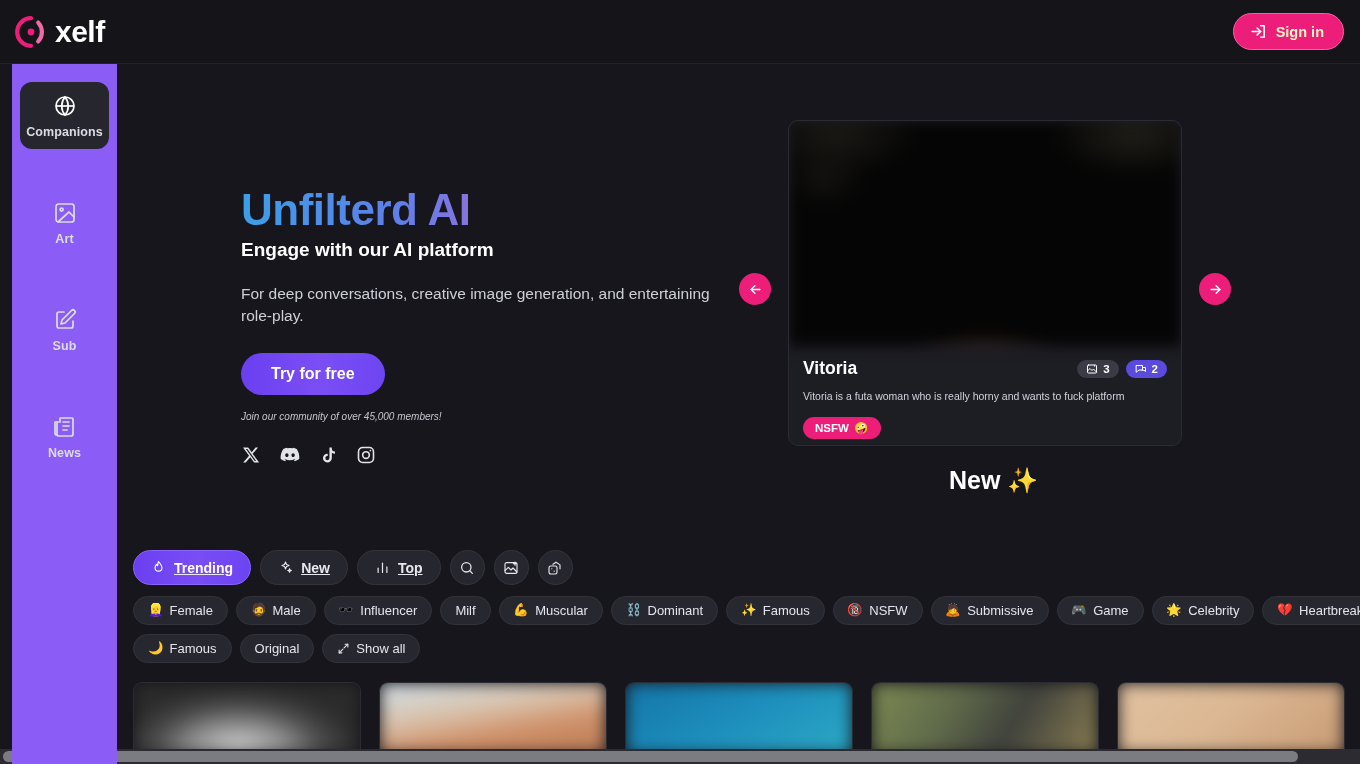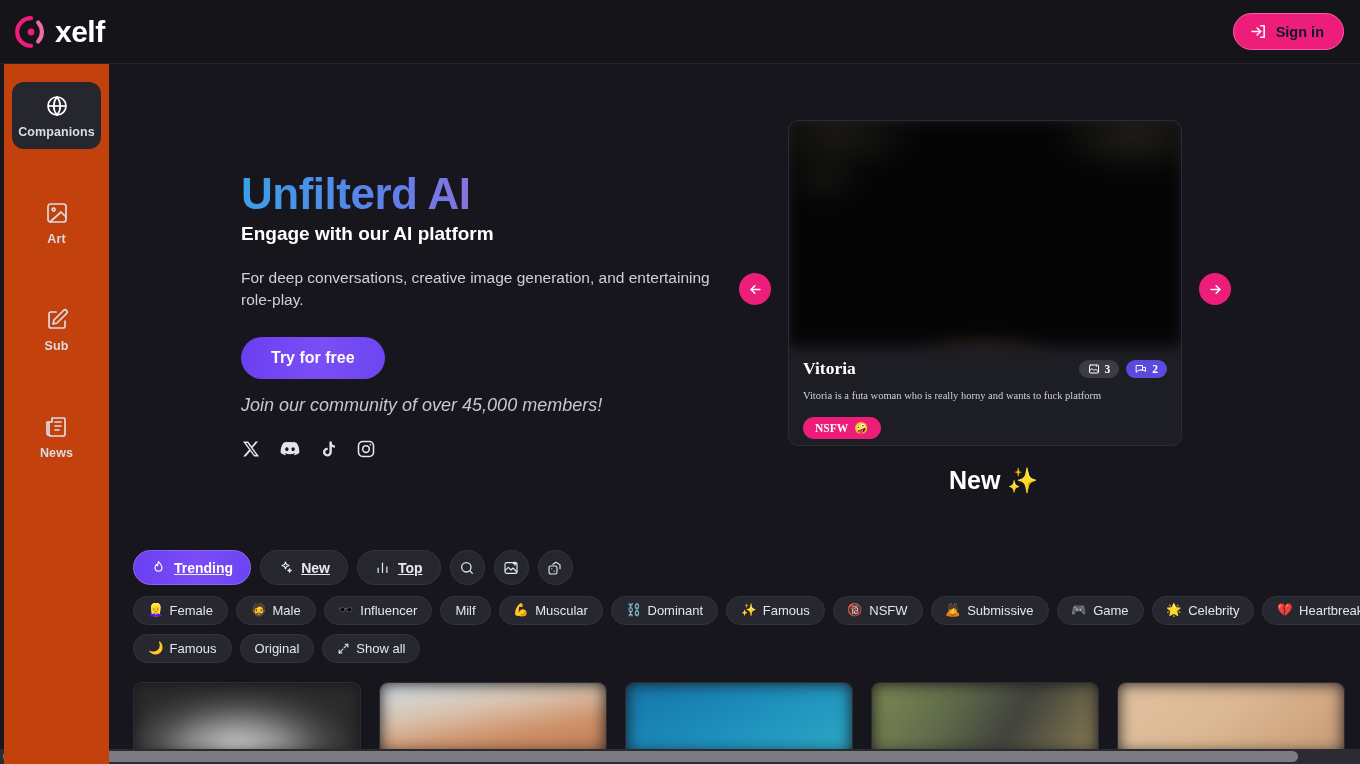--- a/index.html
+++ b/index.html
@@ -24,51 +24,51 @@
   .brand { display: flex; align-items: center; gap: 7px; }
   .brand-mark { width: 34px; height: 34px; display:block; }
   .brand-text {
     font-size: 30px; font-weight: 700; color: #ffffff; letter-spacing: -0.5px;
     line-height: 1;
   }
   .signin-btn {
     display: flex; align-items: center; gap: 9px;
     background: #ec1e79;
     border: 1px solid #ff5ca8;
-    color: #0f172a;
+    color: #fef9c3;
     font-size: 14.5px; font-weight: 700;
     border-radius: 999px;
     padding: 9px 19px 9px 16px;
     cursor: pointer;
   }
   .signin-btn svg { display:block; }
 
   
   .sidebar {
-    position: absolute; top: 64px; left: 4px; width: 105px; height: 700px;
-    background: #c2410c;
+    position: absolute; top: 64px; left: 12px; width: 105px; height: 700px;
+    background: #8b5cf6;
     padding-top: 18px;
     z-index: 15;
   }
   .nav-item {
     width: 89px; margin: 0 auto 40px auto;
     display: flex; flex-direction: column; align-items: center; justify-content: center;
     gap: 7px;
     padding: 12px 0 10px 0;
     border-radius: 12px;
     cursor: pointer;
     color: #dcdce3;
   }
   .nav-item.active { background: #26262e; }
   .nav-label { font-size: 12.5px; font-weight: 600; letter-spacing: .1px; }
   .nav-icon { width: 24px; height: 24px; display:block; }
 
   
   .hero {
-    position: absolute; left: 241px; top: 170px; width: 480px;
+    position: absolute; left: 241px; top: 186px; width: 480px;
   }
   .hero-title {
     font-size: 44px; font-weight: 800; line-height: 1.08;
     background: linear-gradient(90deg, #3b9fe8 0%, #5f7fe8 32%, #a06cd8 58%, #d87fc4 78%, #ef77ab 100%);
     -webkit-background-clip: text; background-clip: text;
     -webkit-text-fill-color: transparent; color: transparent;
     letter-spacing: -0.5px;
   }
   .hero-sub {
     font-size: 19px; font-weight: 700; color: #ffffff; margin-top: 5px;
@@ -77,21 +77,21 @@
     font-size: 15.5px; color: #cfcfd8; line-height: 1.45; margin-top: 22px; width: 472px;
   }
   .try-btn {
     display: inline-block; margin-top: 26px;
     background: linear-gradient(92deg, #6a3ff0 0%, #7b4ef5 55%, #6d45f2 100%);
     color: #fff; font-size: 16px; font-weight: 700;
     border: none; border-radius: 999px;
     padding: 12px 30px; cursor: pointer;
   }
   .join-note {
-    margin-top: 16px; font-size: 18px; font-style: italic; color: #c6c6d0;
+    margin-top: 16px; font-size: 10px; font-style: italic; color: #c6c6d0;
   }
   .socials { display: flex; gap: 18px; margin-top: 22px; align-items: center; }
   .social-ic { cursor: pointer; display: block; color: #e3e3ea; }
 
   
   .carousel-arrow {
     position: absolute; width: 32px; height: 32px; border-radius: 50%;
     background: #ec1e79; border: none; cursor: pointer;
     display: flex; align-items: center; justify-content: center;
     z-index: 12;
@@ -108,21 +108,21 @@
   .feat-img {
     width: 100%; height: 225px; position: relative;
     background:
       radial-gradient(ellipse 180px 70px at 50% 118%, #c89c7e 0%, #6c4a38 45%, rgba(20,16,14,0) 72%),
       radial-gradient(ellipse 120px 60px at 12% 6%, rgba(160,150,120,.14) 0%, rgba(0,0,0,0) 70%),
       radial-gradient(ellipse 120px 60px at 88% 6%, rgba(170,160,120,.16) 0%, rgba(0,0,0,0) 70%),
       radial-gradient(ellipse 60px 40px at 9% 26%, rgba(140,130,110,.10) 0%, rgba(0,0,0,0) 70%),
       #050505;
     filter: blur(7px);
   }
-  .feat-body { padding: 12px 14px 0 14px; font-family: Liberation Serif, serif; }
+  .feat-body { padding: 12px 14px 0 14px; }
   .feat-row { display: flex; align-items: center; justify-content: space-between; }
   .feat-name { font-size: 17.5px; font-weight: 800; color: #fff; }
   .feat-badges { display: flex; gap: 7px; }
   .badge-pill {
     display: flex; align-items: center; gap: 5px;
     font-size: 11.5px; font-weight: 700; color: #fff;
     border-radius: 999px; padding: 3px 9px;
   }
   .badge-img { background: #3b3b45; }
   .badge-chat { background: #5a4bdd; }

